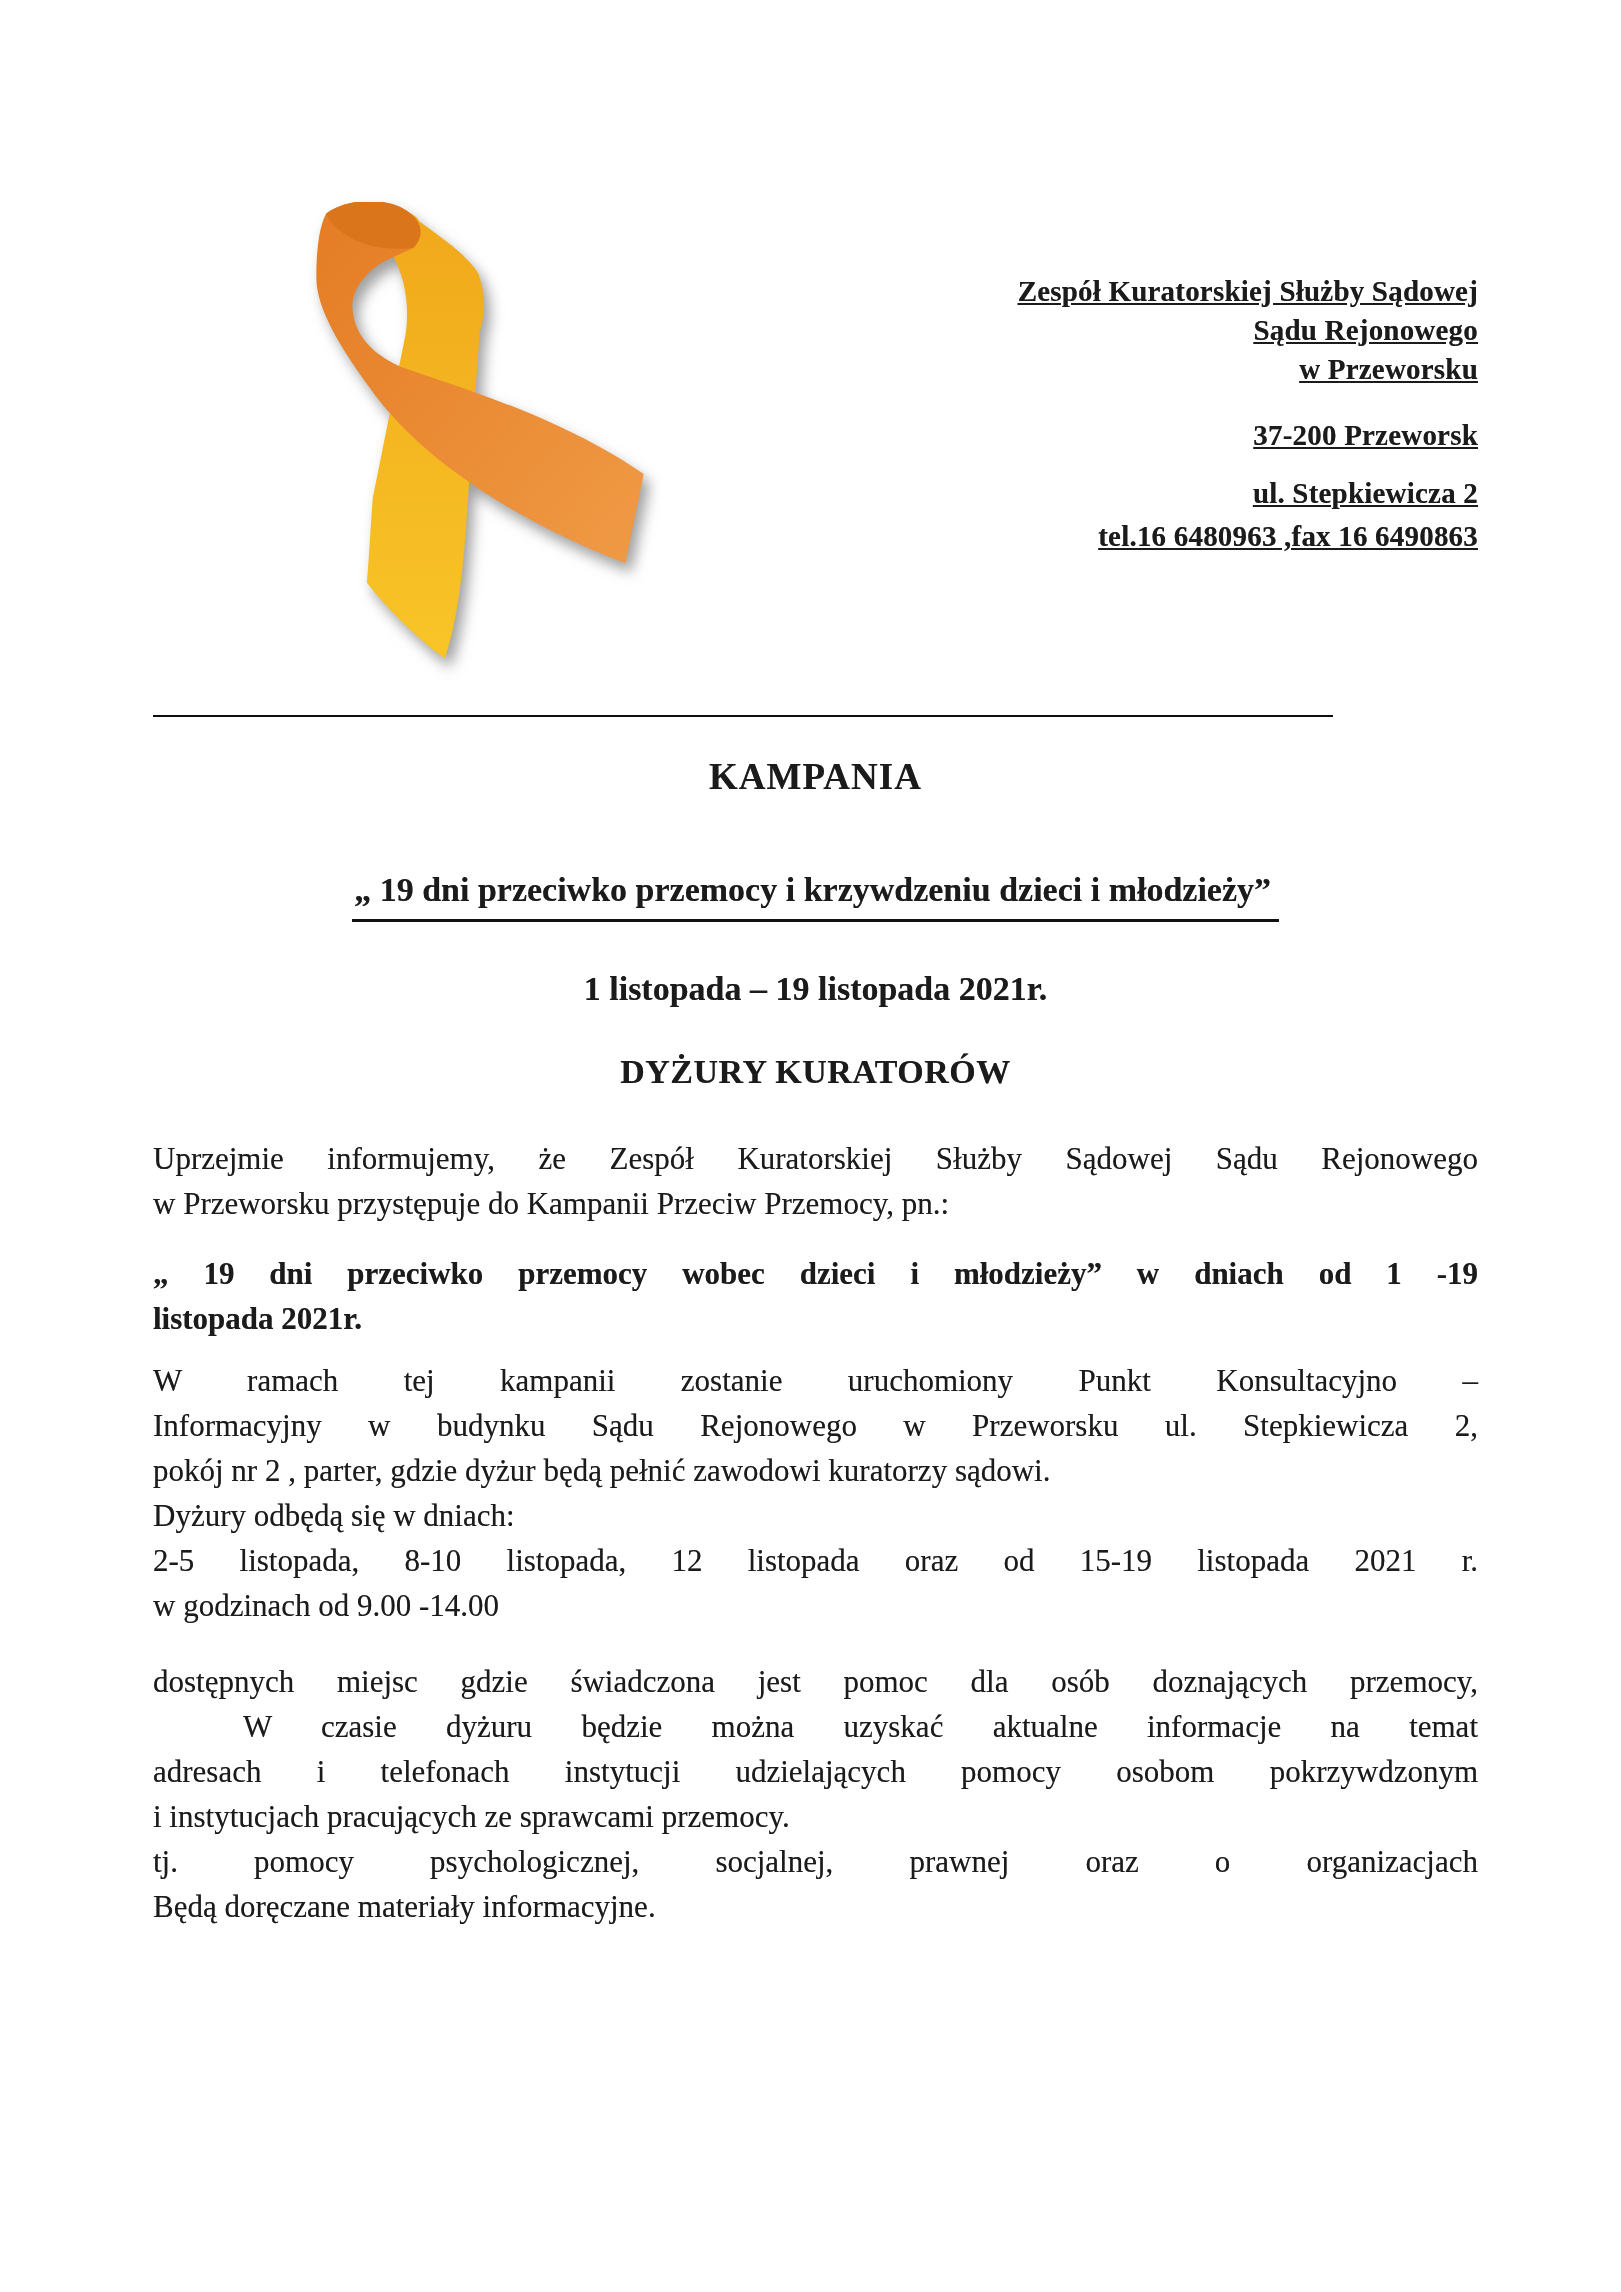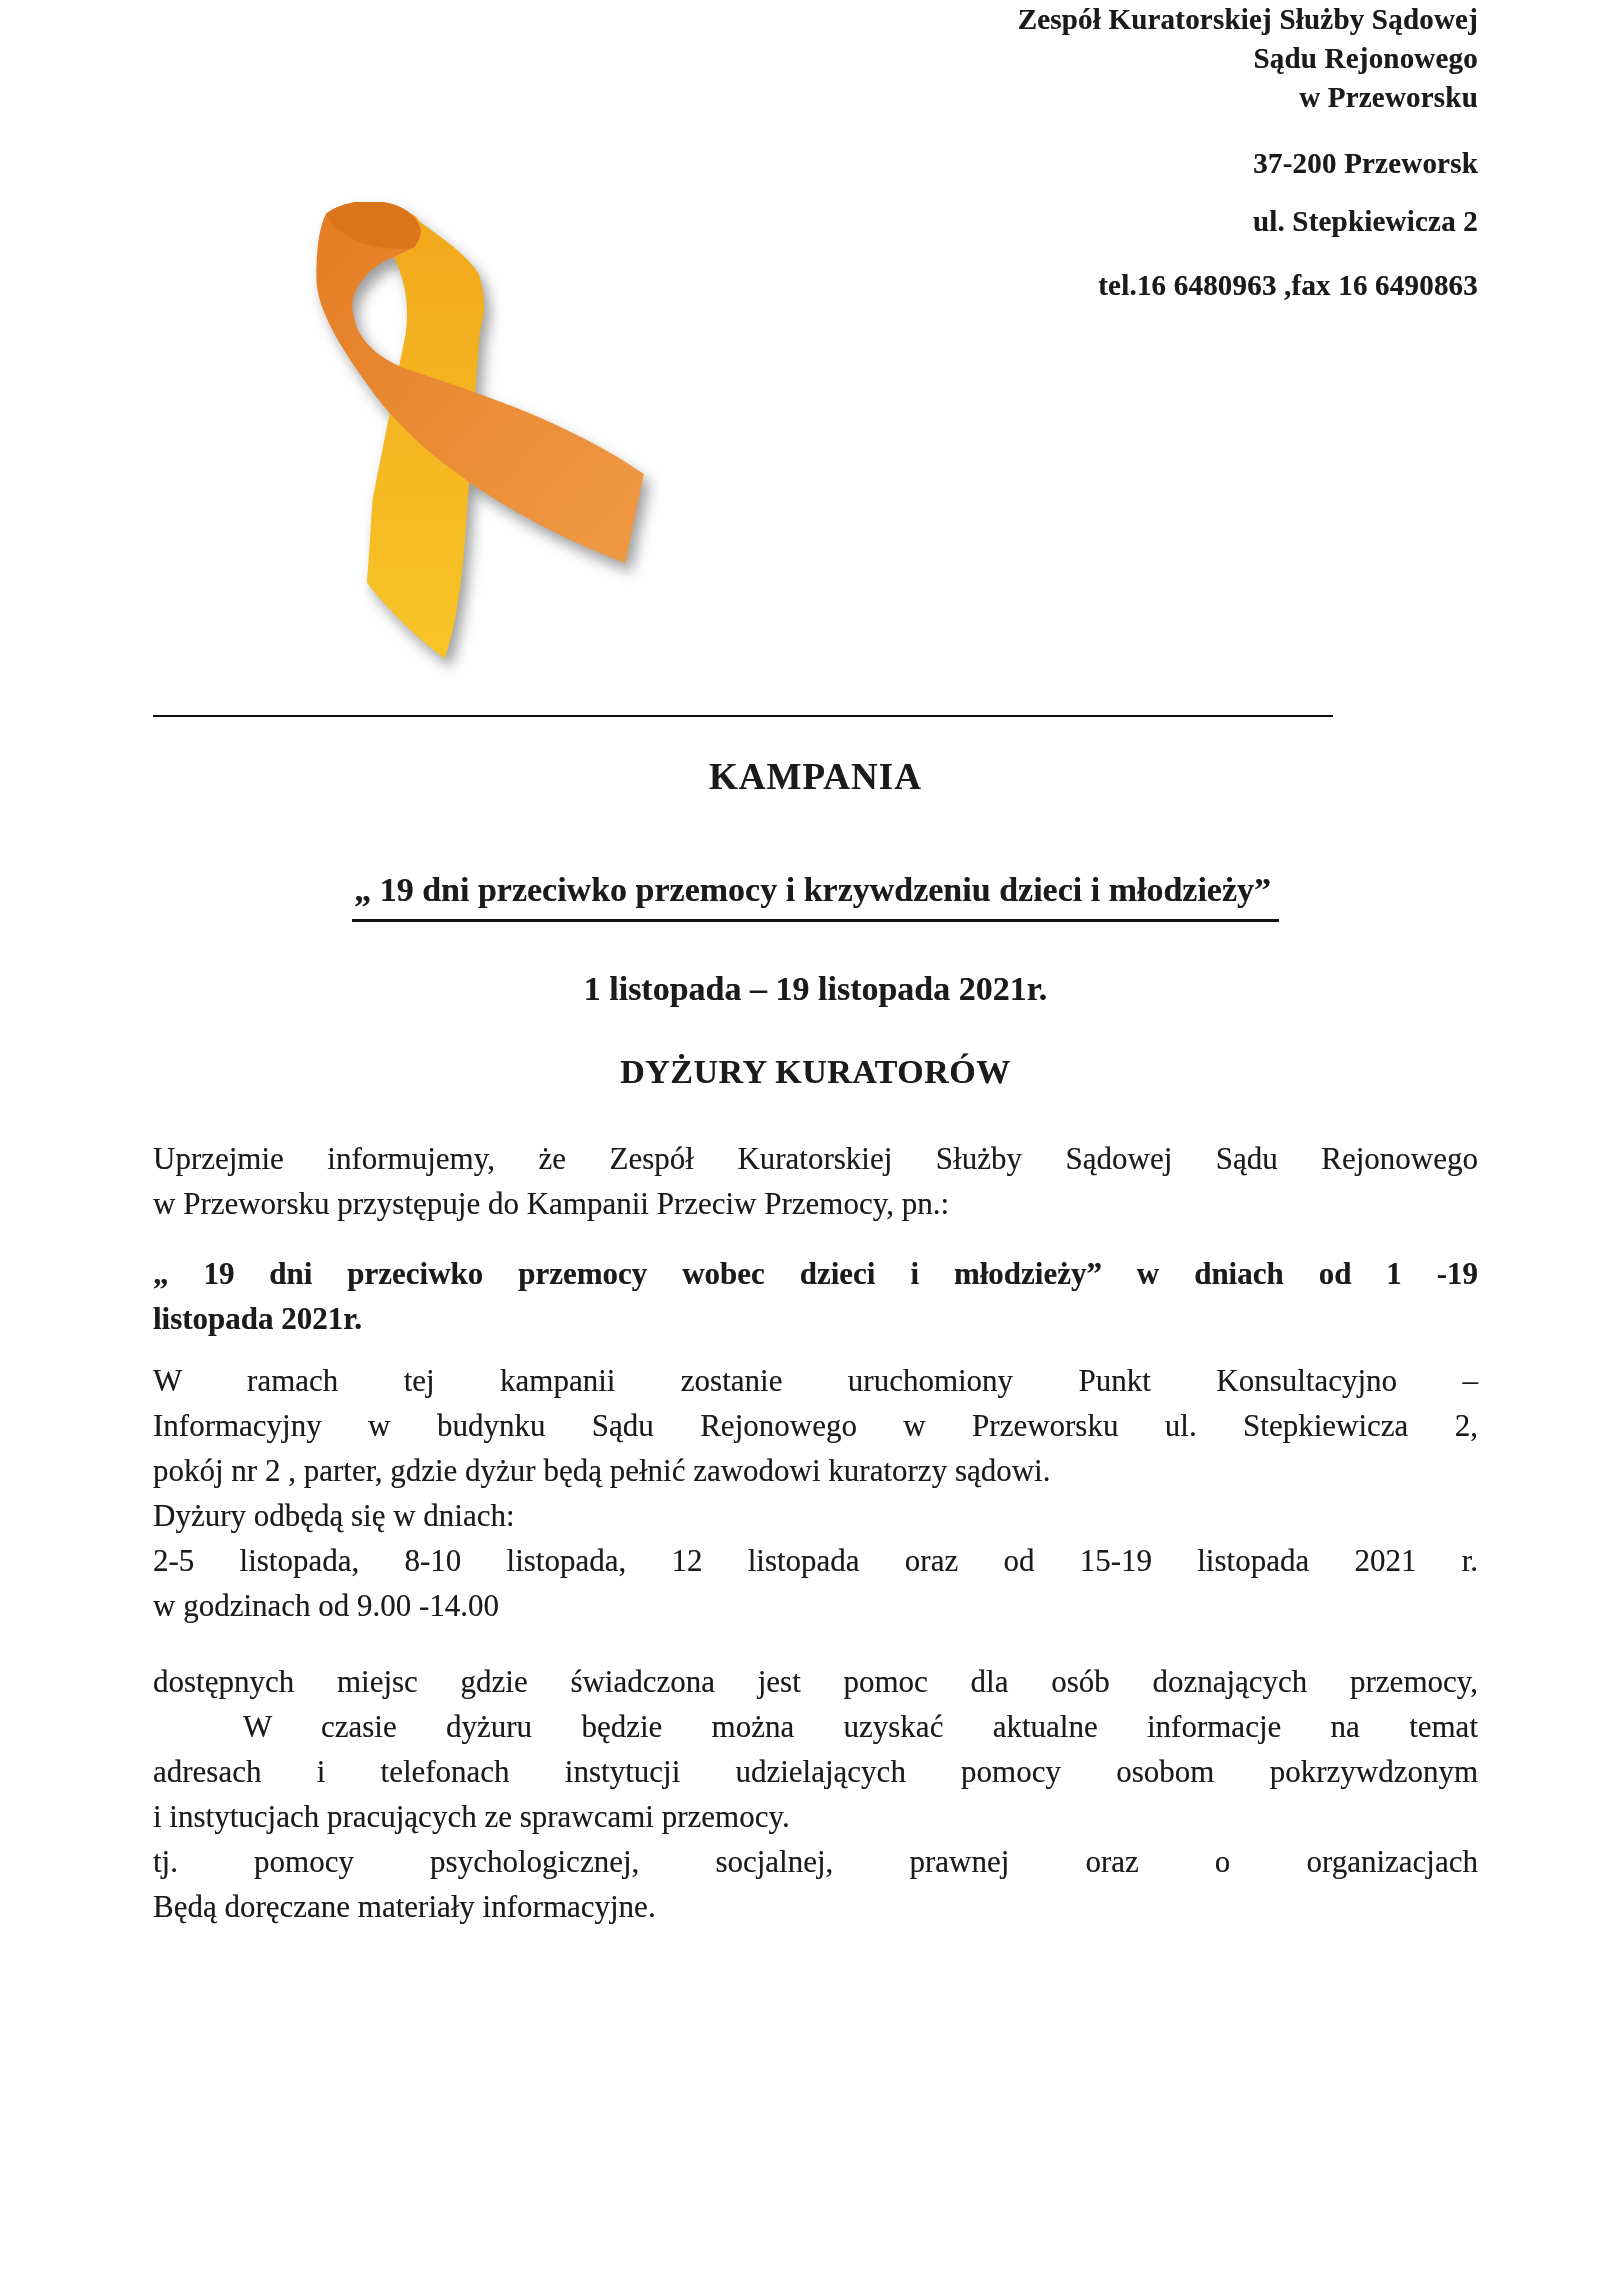--- a/index.html
+++ b/index.html
@@ -17,29 +17,31 @@
   }
   
   .letterhead { position: relative; height: 716px; }
   .ribbon {
     position: absolute;
     left: 159px; top: 202px;
     width: 341px; height: 476px;
   }
   .ribbon svg { width:100%; height:100%; filter: drop-shadow(6.9px 9.8px 6.9px rgba(80,80,80,0.55)); }
   .sender {
+    padding-top: 272px;
     text-align: right;
     font-weight: bold;
     font-size: 29px;
     line-height: 39px;
     letter-spacing: 0.2px;
+    text-decoration: underline;
   }
   .sender .gap1 { margin-top: 27.4px; }
   .sender .gap2 { margin-top: 18.6px; }
-  .sender .gap3 { margin-top: 25px; }
+  .sender .gap3 { margin-top: 4px; }
   .rule {
     position: absolute;
     left: 0; top: 715px;
     width: 1180px; height: 0;
     border-top: 2.9px solid #0d0d0d;
   }
   
   .h-center { text-align: center; font-weight: bold; line-height: 47px; }
   .title    { margin-top: 37px; font-size: 37px; letter-spacing: 1px; }
   .subtitle { margin-top: 66px; font-size: 34px; }

